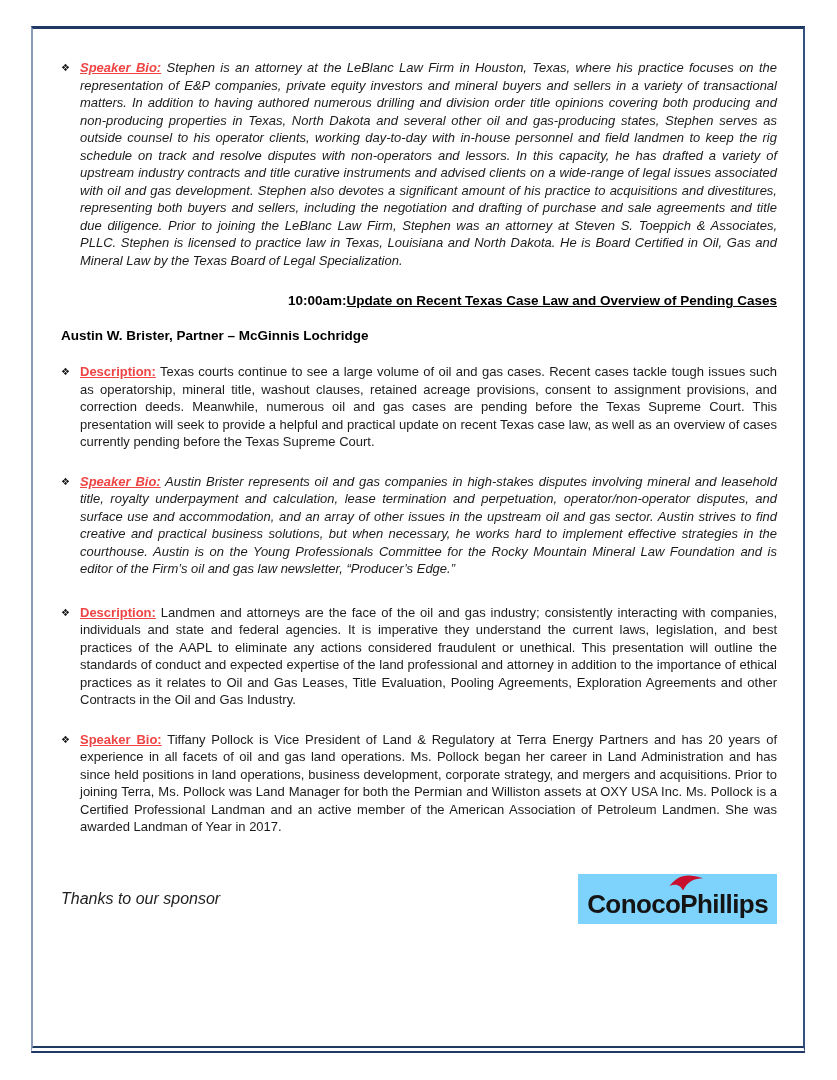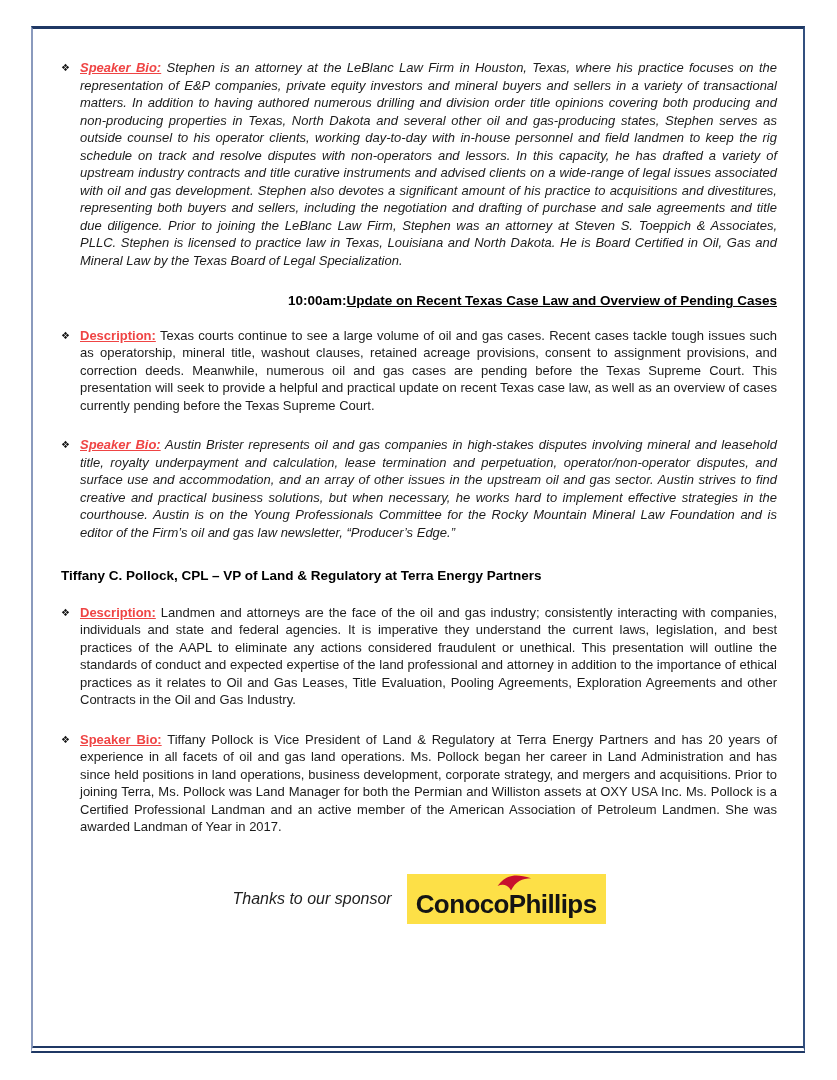--- a/index.html
+++ b/index.html
@@ -59,29 +59,29 @@
   }
   .mb-17 { margin-bottom: 17px; text-align: right; }
   .mb-19 { margin-bottom: 19px; }
   .mb-22 { margin-bottom: 22px; }
   .mb-23 { margin-bottom: 23px; }
   .mb-26 { margin-bottom: 26px; }
   .sponsor-row {
     margin-top: 38px;
     display: flex;
     align-items: center;
-    justify-content: center;
+    justify-content: space-between;
     gap: 15px;
     font-size: 16px;
     font-style: italic;
     color: #1f1f1f;
   }
   .logo-box {
     position: relative;
-    background: #fde047;
+    background: #7dd3fc;
     padding: 17px 9px 7px 9px;
     font-style: normal;
   }
   .logo-text {
     font-weight: bold;
     font-size: 26px;
     letter-spacing: -0.6px;
     line-height: 1;
     color: #141414;
   }
@@ -100,32 +100,32 @@
   <div class="content">
 
     <div class="bullet-para italic mb-23">
       <span class="bullet-glyph">❖</span>
       <div class="ptext"><span class="blabel">Speaker Bio:</span><span> Stephen is an attorney at the LeBlanc Law Firm in Houston, Texas, where his practice focuses on the representation of E&amp;P companies, private equity investors and mineral buyers and sellers in a variety of transactional matters.  In addition to having authored numerous drilling and division order title opinions covering both producing and non-producing properties in Texas, North Dakota and several other oil and gas-producing states, Stephen serves as outside counsel to his operator clients, working day-to-day with in-house personnel and field landmen to keep the rig schedule on track and resolve disputes with non-operators and lessors.  In this capacity, he has drafted a variety of upstream industry contracts and title curative instruments and advised clients on a wide-range of legal issues associated with oil and gas development.  Stephen also devotes a significant amount of his practice to acquisitions and divestitures, representing both buyers and sellers, including the negotiation and drafting of purchase and sale agreements and title due diligence.  Prior to joining the LeBlanc Law Firm, Stephen was an attorney at Steven S. Toeppich &amp; Associates, PLLC.  Stephen is licensed to practice law in Texas, Louisiana and North Dakota.  He is Board Certified in Oil, Gas and Mineral Law by the Texas Board of Legal Specialization.</span></div>
     </div>
 
     <div class="session-heading mb-17">
       <span class="time">10:00am:</span><span class="title">Update on Recent Texas Case Law and Overview of Pending Cases</span>
     </div>
+    <div class="speaker-line mb-19">Austin W. Brister, Partner – McGinnis Lochridge</div>
 
     <div class="bullet-para mb-22">
       <span class="bullet-glyph">❖</span>
       <div class="ptext"><span class="blabel">Description:</span><span> Texas courts continue to see a large volume of oil and gas cases.  Recent cases tackle tough issues such as operatorship, mineral title, washout clauses, retained acreage provisions, consent to assignment provisions, and correction deeds.  Meanwhile, numerous oil and gas cases are pending before the Texas Supreme Court.  This presentation will seek to provide a helpful and practical update on recent Texas case law, as well as an overview of cases currently pending before the Texas Supreme Court.</span></div>
     </div>
 
     <div class="bullet-para italic mb-26">
       <span class="bullet-glyph">❖</span>
       <div class="ptext"><span class="blabel">Speaker Bio:</span><span> Austin Brister represents oil and gas companies in high-stakes disputes involving mineral and leasehold title, royalty underpayment and calculation, lease termination and perpetuation, operator/non-operator disputes, and surface use and accommodation, and an array of other issues in the upstream oil and gas sector. Austin strives to find creative and practical business solutions, but when necessary, he works hard to implement effective strategies in the courthouse.  Austin is on the Young Professionals Committee for the Rocky Mountain Mineral Law Foundation and is editor of the Firm’s oil and gas law newsletter, “Producer’s Edge.”</span></div>
     </div>
 
-    <div class="speaker-line mb-19">Tiffany C. Pollock, CPL – VP of Land &amp; Regulatory at Terra Energy Partners</div>
 
     <div class="bullet-para mb-22">
       <span class="bullet-glyph">❖</span>
       <div class="ptext"><span class="blabel">Description:</span><span> Landmen and attorneys are the face of the oil and gas industry; consistently interacting with companies, individuals and state and federal agencies.  It is imperative they understand the current laws, legislation, and best practices of the AAPL to eliminate any actions considered fraudulent or unethical.  This presentation will outline the standards of conduct and expected expertise of the land professional and attorney in addition to the importance of ethical practices as it relates to Oil and Gas Leases, Title Evaluation, Pooling Agreements, Exploration Agreements and other Contracts in the Oil and Gas Industry.</span></div>
     </div>
 
     <div class="bullet-para">
       <span class="bullet-glyph">❖</span>
       <div class="ptext"><span class="blabel">Speaker Bio:</span><span> Tiffany Pollock is Vice President of Land &amp; Regulatory at Terra Energy Partners and has 20 years of experience in all facets of oil and gas land operations.  Ms. Pollock began her career in Land Administration and has since held positions in land operations, business development, corporate strategy, and mergers and acquisitions.  Prior to joining Terra, Ms. Pollock was Land Manager for both the Permian and Williston assets at OXY USA Inc.  Ms. Pollock is a Certified Professional Landman and an active member of the American Association of Petroleum Landmen.  She was awarded Landman of Year in 2017.</span></div>
     </div>

